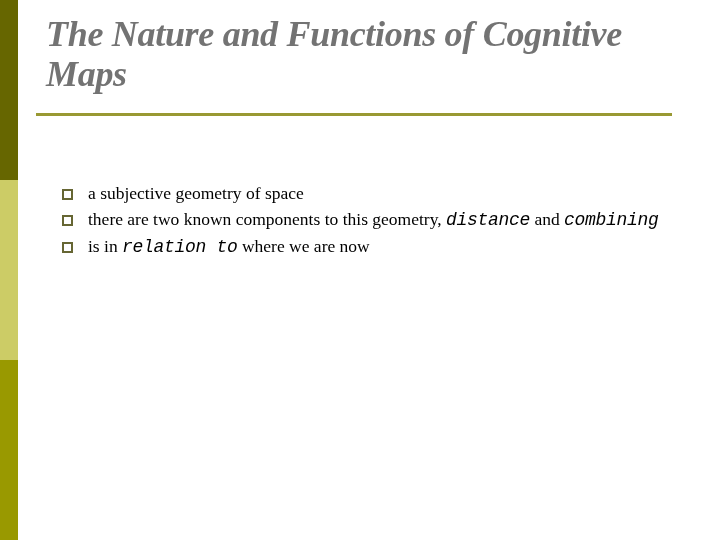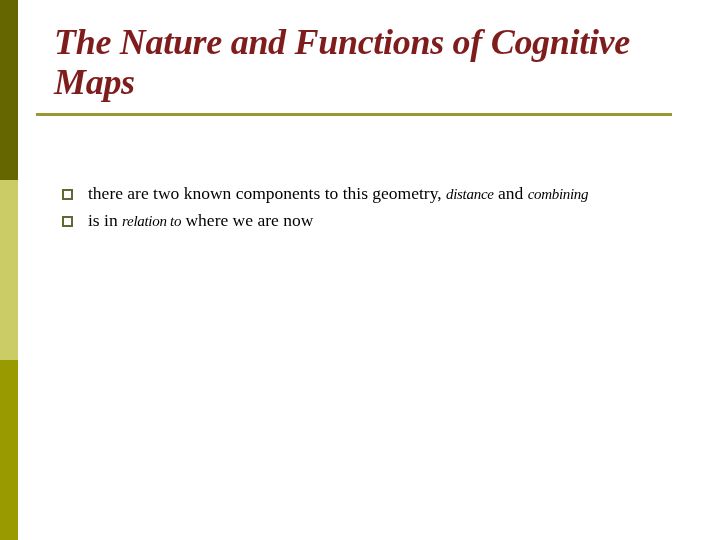--- a/index.html
+++ b/index.html
@@ -26,27 +26,27 @@
     .side-bar .seg { position: absolute; left: 0; width: 18px; }
     .seg-top { top: 0; height: 180px; background: #666600; }
     .seg-mid { top: 180px; height: 180px; background: #cccc66; }
     .seg-bot { top: 360px; height: 180px; background: #999900; }
 
     .title {
       position: absolute;
       left: 46px;
       top: 14px;
       width: 650px;
-      margin: 8px;
+      margin: 0;
       font-family: "Liberation Serif", serif;
       font-style: italic;
       font-weight: bold;
       font-size: 36px;
       line-height: 40px;
-      color: #7f1d1d;
+      color: #737373;
       letter-spacing: -0.3px;
     }
     .title-rule {
       position: absolute;
       left: 36px;
       top: 113px;
       width: 636px;
       height: 3px;
       background: #999933;
     }
@@ -83,42 +83,46 @@
       position: absolute;
       left: 2px;
       top: 6px;
       width: 7px;
       height: 7px;
       border: 2px solid #666633;
       background: #ffffff;
     }
     .em {
       font-style: italic;
-      font-family: Liberation Serif, serif;
-      font-size: 15px;
+      font-family: Liberation Mono, monospace;
+      font-size: 18px;
       letter-spacing: -0.3px;
     }
   </style>
 </head>
 <body>
 
 <div class="slide">
   <div class="side-bar">
     <div class="seg seg-top"></div>
     <div class="seg seg-mid"></div>
     <div class="seg seg-bot"></div>
   </div>
 
   <h1 class="title">The Nature and Functions of Cognitive Maps</h1>
   <div class="title-rule"></div>
 
 
   <ul class="bullets">
     <li>
       <span class="bullet-box"></span>
+      <span>a subjective geometry of space</span>
+    </li>
+    <li>
+      <span class="bullet-box"></span>
       <span>there are two known components to this geometry, </span><span class="em">distance</span><span> and </span><span class="em">combining</span>
     </li>
     <li>
       <span class="bullet-box"></span>
       <span>is in </span><span class="em">relation to</span><span> where we are now</span>
     </li>
   </ul>
 </div>
 
 </body></html>

